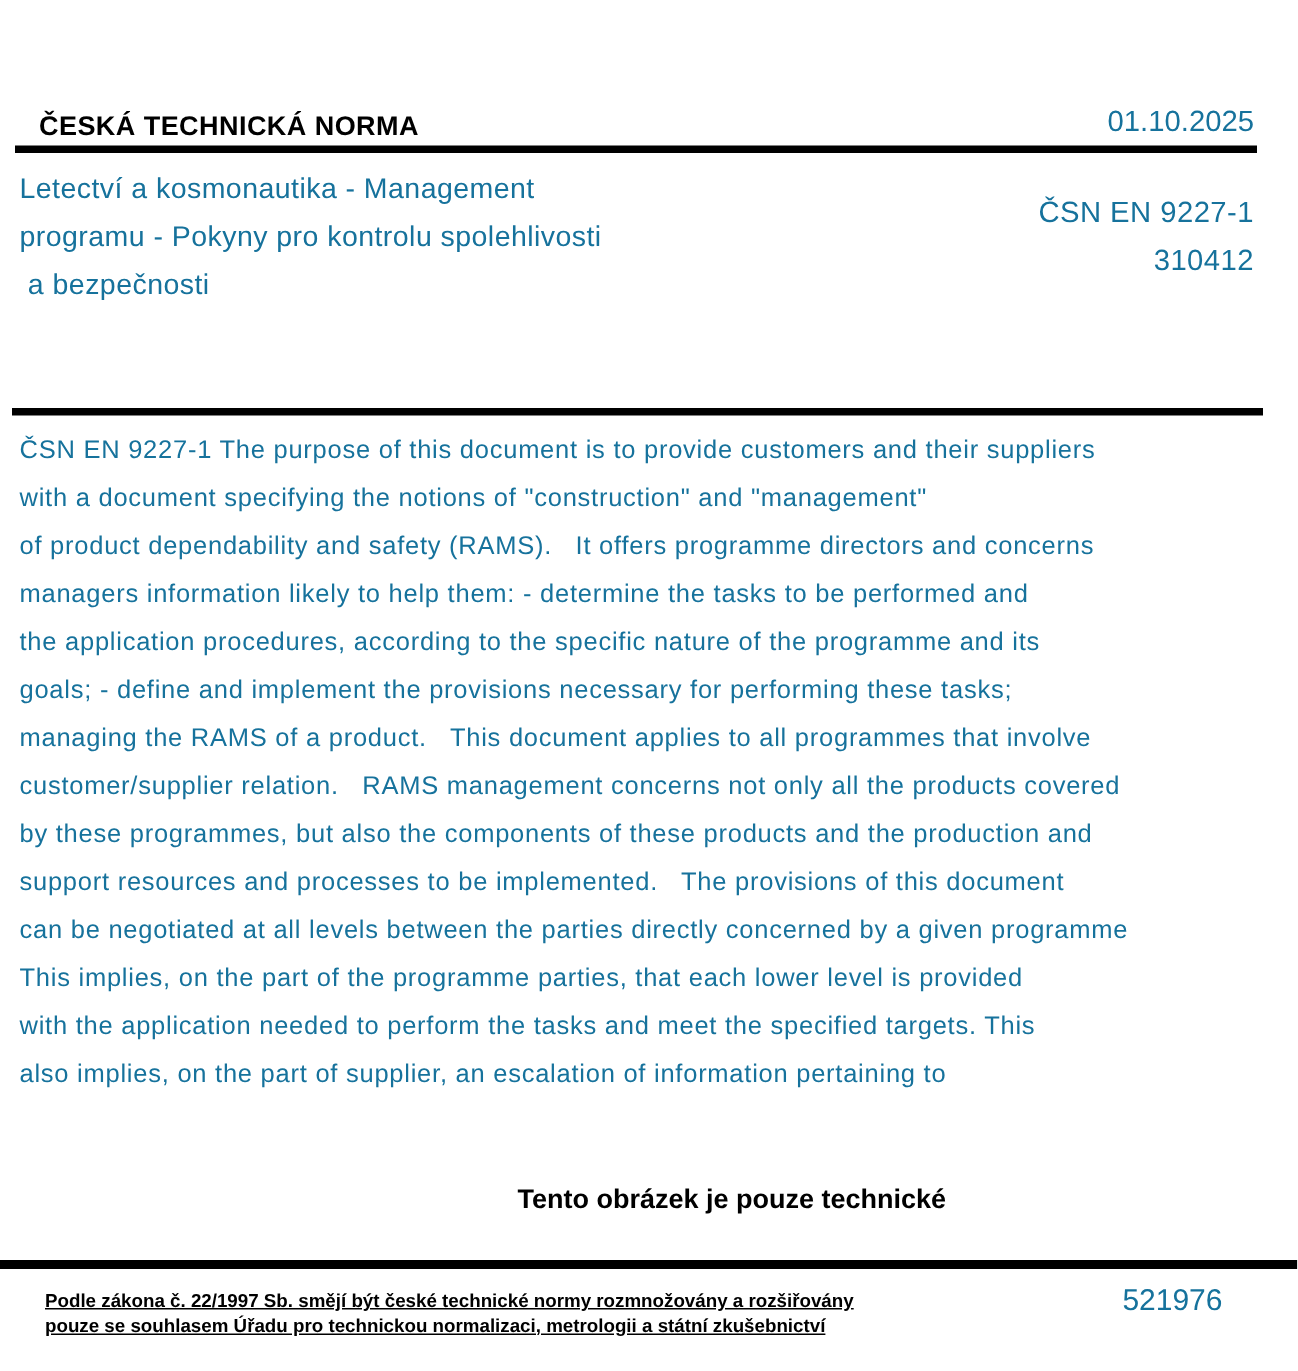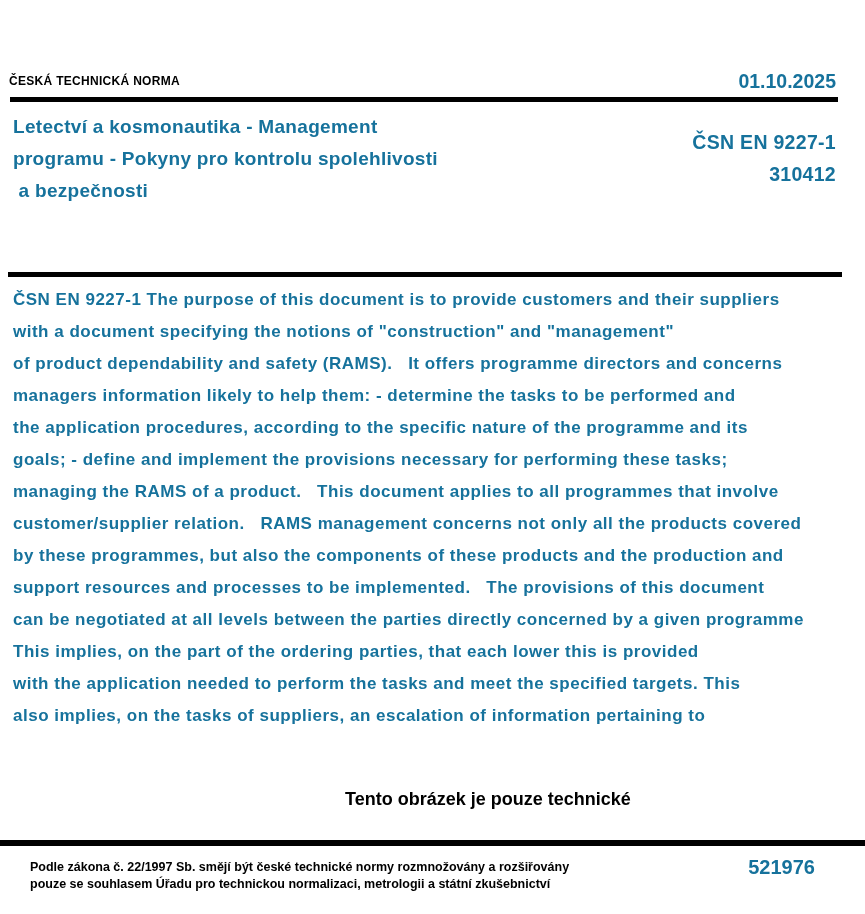--- a/index.html
+++ b/index.html
@@ -8,27 +8,27 @@
     background: #ffffff;
   }
   #page {
     position: relative;
     width: 865px;
     height: 914px;
     background: #ffffff;
     overflow: hidden;
     font-family: "Liberation Sans", "DejaVu Sans", sans-serif;
   }
-  .abs { position: absolute; font-weight: bold; }
+  .abs { position: absolute; }
 
   
   .masthead {
-    left: 9px;
+    left: 26px;
     top: 74px;
-    font-size: 12px;
+    font-size: 18px;
     font-weight: bold;
     color: #000000;
     letter-spacing: 0.3px;
     white-space: pre;
   }
   .issue-date {
     right: 29px;
     top: 70px;
     font-size: 19.5px;
     color: #16729c;
@@ -89,21 +89,21 @@
 
   
   .footer-legal {
     left: 30px;
     top: 859px;
     font-size: 12.5px;
     font-weight: bold;
     color: #000000;
     line-height: 16.5px;
   }
-  .footer-legal div { white-space: pre; }
+  .footer-legal div { white-space: pre; text-decoration: underline; }
   .order-number {
     right: 50px;
     top: 856px;
     font-size: 20px;
     color: #16729c;
     white-space: pre;
   }
 </style>
 </head>
 <body>
@@ -131,23 +131,23 @@
     <div>with a document specifying the notions of "construction" and "management"</div>
     <div>of product dependability and safety (RAMS).   It offers programme directors and concerns</div>
     <div>managers information likely to help them: - determine the tasks to be performed and</div>
     <div>the application procedures, according to the specific nature of the programme and its</div>
     <div>goals; - define and implement the provisions necessary for performing these tasks;</div>
     <div>managing the RAMS of a product.   This document applies to all programmes that involve</div>
     <div>customer/supplier relation.   RAMS management concerns not only all the products covered</div>
     <div>by these programmes, but also the components of these products and the production and</div>
     <div>support resources and processes to be implemented.   The provisions of this document</div>
     <div>can be negotiated at all levels between the parties directly concerned by a given programme</div>
-    <div>This implies, on the part of the ordering parties, that each lower this is provided</div>
+    <div>This implies, on the part of the programme parties, that each lower level is provided</div>
     <div>with the application needed to perform the tasks and meet the specified targets. This</div>
-    <div>also implies, on the tasks of suppliers, an escalation of information pertaining to</div>
+    <div>also implies, on the part of supplier, an escalation of information pertaining to</div>
   </div>
 
   <div class="abs illustrative-note">Tento obrázek je pouze technické</div>
 
   <div class="abs divider divider-3"></div>
   <div class="abs footer-legal">
     <div>Podle zákona č. 22/1997 Sb. smějí být české technické normy rozmnožovány a rozšiřovány</div>
     <div>pouze se souhlasem Úřadu pro technickou normalizaci, metrologii a státní zkušebnictví</div>
   </div>
   <div class="abs order-number">521976</div>

